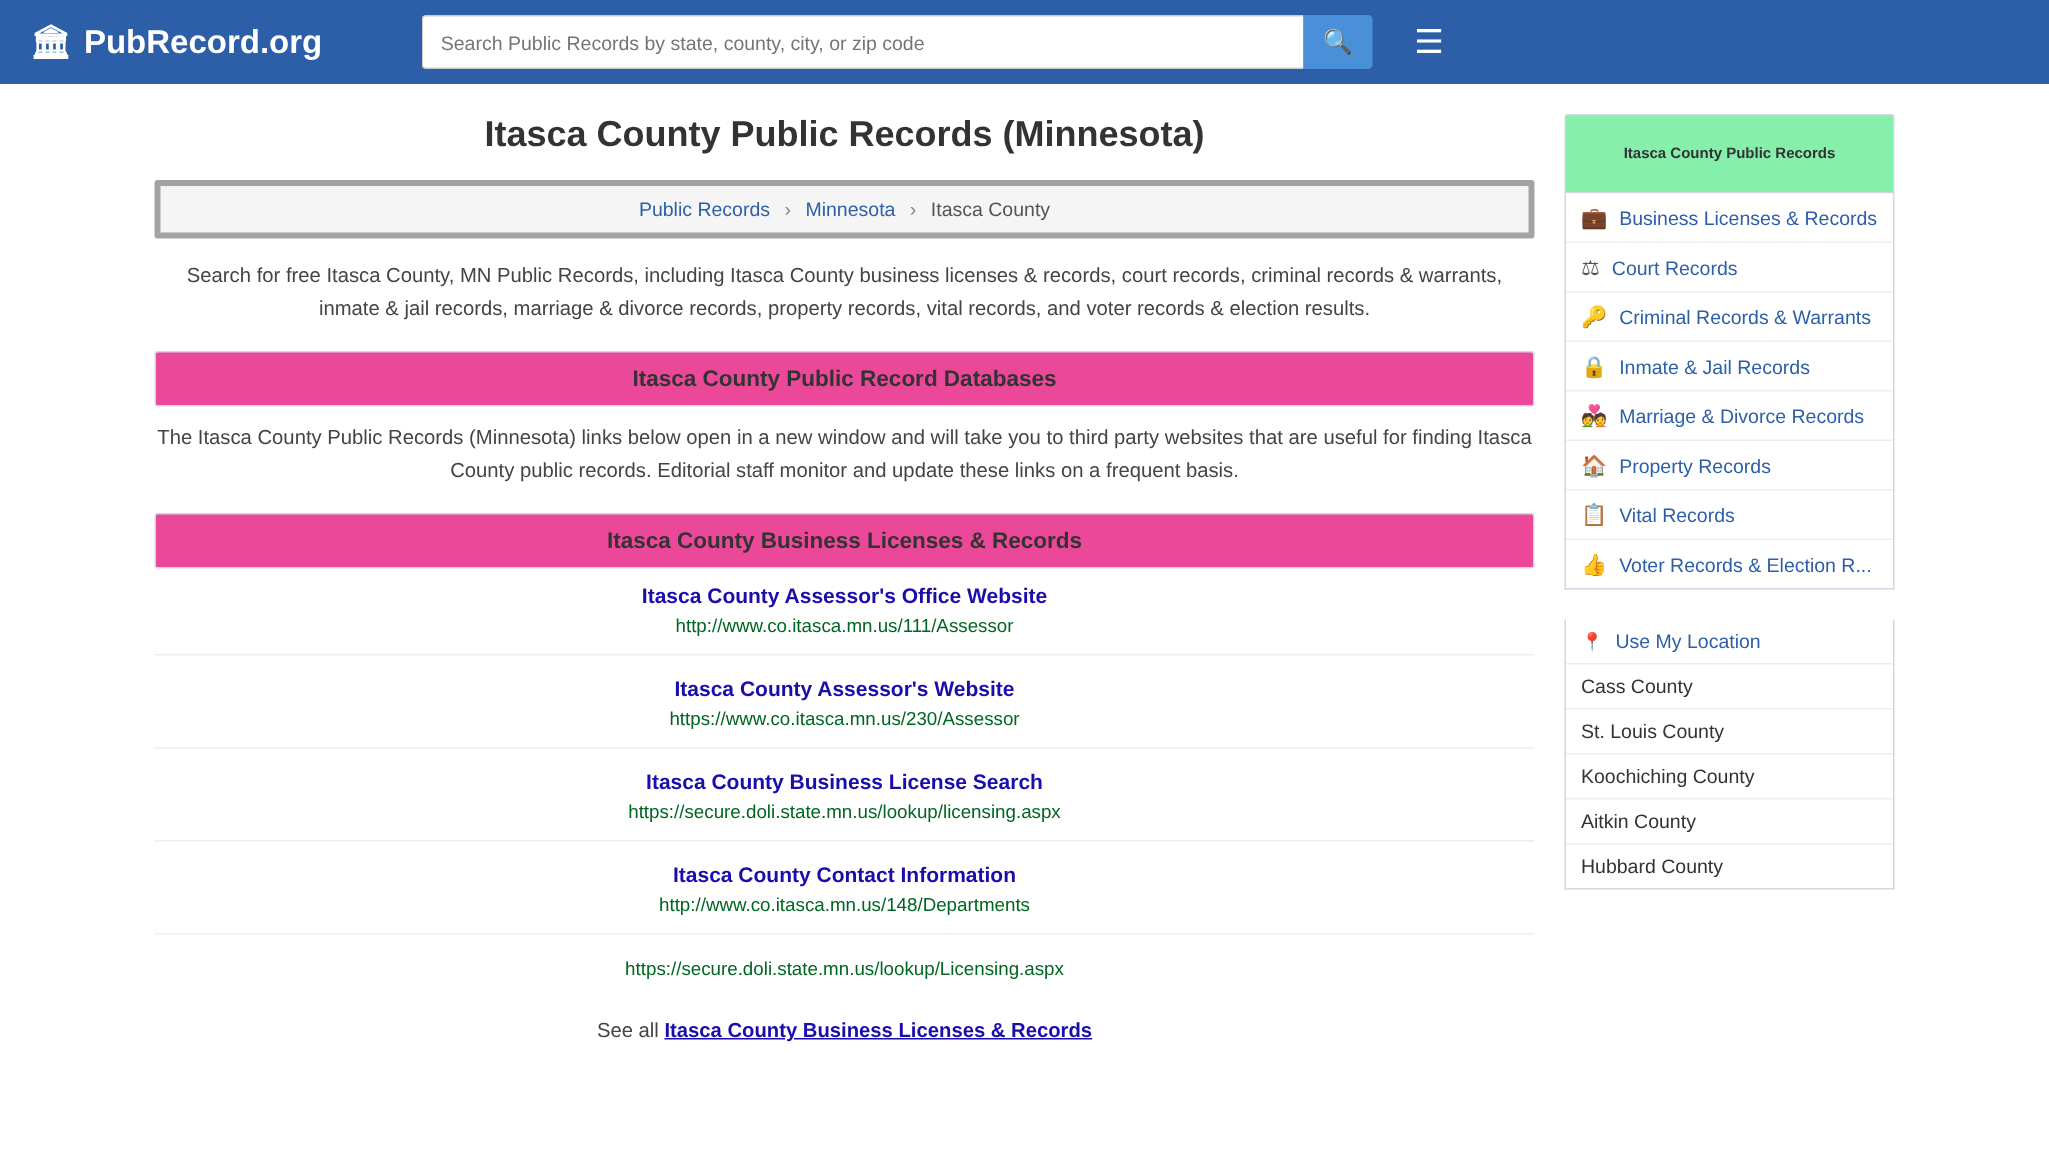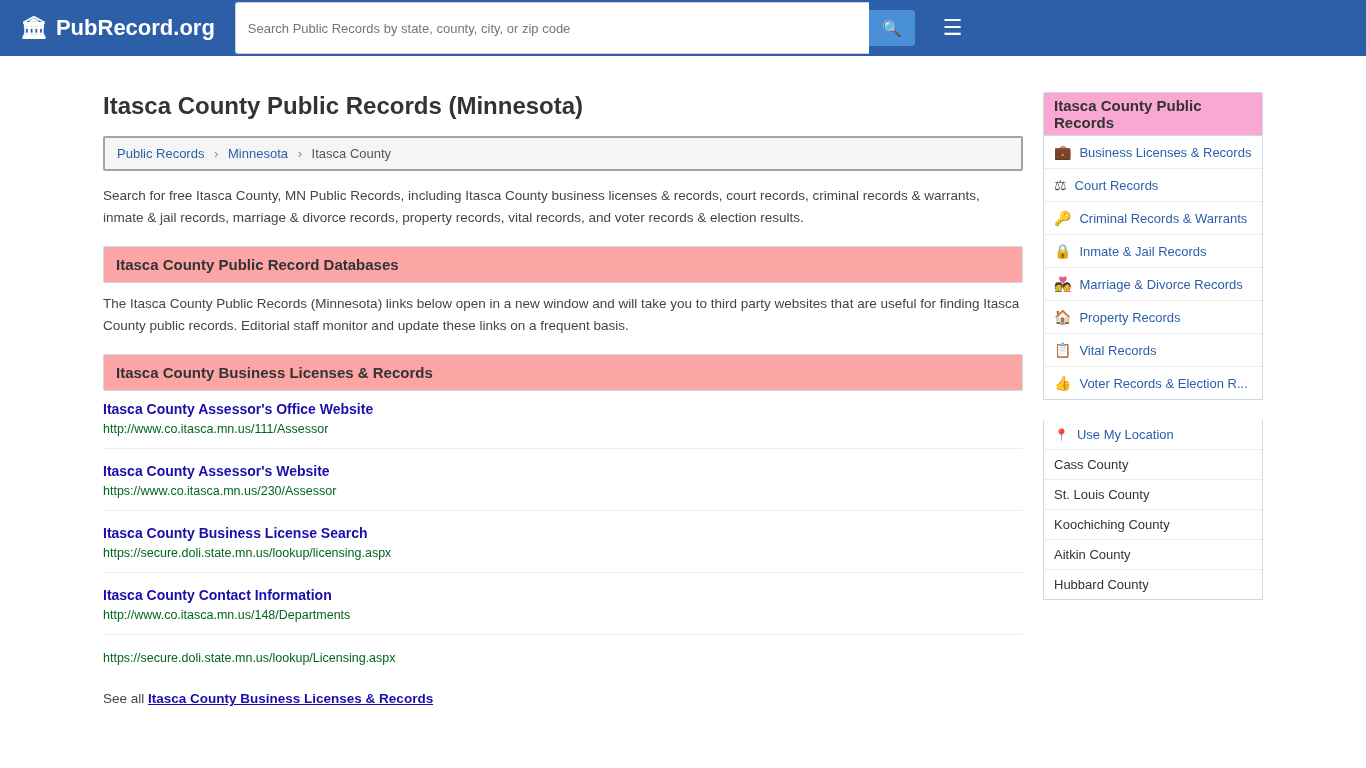--- a/index.html
+++ b/index.html
@@ -33,21 +33,22 @@
       display: flex;
       align-items: center;
     }
     .search-input {
       flex: 1;
       padding: 8px 12px;
       border: 1px solid #ccc;
       border-right: none;
       border-radius: 3px 0 0 3px;
       font-size: 13px;
-      height: 52px;
+      height: 36px;
+      margin-left: 46px;
     }
     .search-btn {
       background: #4a90d9;
       border: 1px solid #4a90d9;
       color: #fff;
       padding: 0 12px;
       height: 36px;
       border-radius: 0 3px 3px 0;
       cursor: pointer;
       font-size: 16px;
@@ -57,61 +58,62 @@
       border: none;
       color: #fff;
       font-size: 22px;
       cursor: pointer;
       padding: 4px 8px;
     }
 
     
     .main-container {
       max-width: 1200px;
-      margin: 16px auto;
+      margin: 0 auto;
       padding: 20px 20px;
       display: flex;
       gap: 20px;
+      text-align: center;
     }
 
     
     .content {
       flex: 1;
       min-width: 0;
     }
     .page-title {
       font-size: 24px;
       font-weight: bold;
       color: #333;
       margin-bottom: 16px;
     }
     .breadcrumb {
       background: #f5f5f5;
-      border: 2px solid #a3a3a3;
+      border: 4px solid #a3a3a3;
       padding: 8px 12px;
       font-size: 13px;
       color: #555;
       margin-bottom: 14px;
       border-radius: 2px;
     }
     .breadcrumb a {
       color: #2c5fa8;
       text-decoration: none;
     }
     .breadcrumb-sep { margin: 0 6px; color: #888; }
 
     .intro-text {
       font-size: 13.5px;
       color: #444;
       line-height: 1.6;
       margin-bottom: 18px;
     }
 
     .section-header {
-      background: #fca5a5;
+      background: #ec4899;
       border: 1px solid #d0d8e4;
       padding: 9px 12px;
       font-size: 15px;
       font-weight: bold;
       color: #333;
       margin-bottom: 10px;
       border-radius: 2px;
     }
 
     .section-desc {
@@ -154,24 +156,24 @@
     
     .sidebar {
       width: 220px;
       flex-shrink: 0;
     }
 
     .sidebar-section {
       margin-bottom: 20px;
     }
     .sidebar-title {
-      background: #f9a8d4;
+      background: #86efac;
       border: 1px solid #d0d8e4;
-      padding: 4px 10px;
-      font-size: 15px;
+      padding: 20px 10px;
+      font-size: 10px;
       font-weight: bold;
       color: #333;
       border-radius: 2px 2px 0 0;
     }
     .sidebar-list {
       border: 1px solid #d0d8e4;
       border-top: none;
       background: #fff;
       list-style: none;
     }

